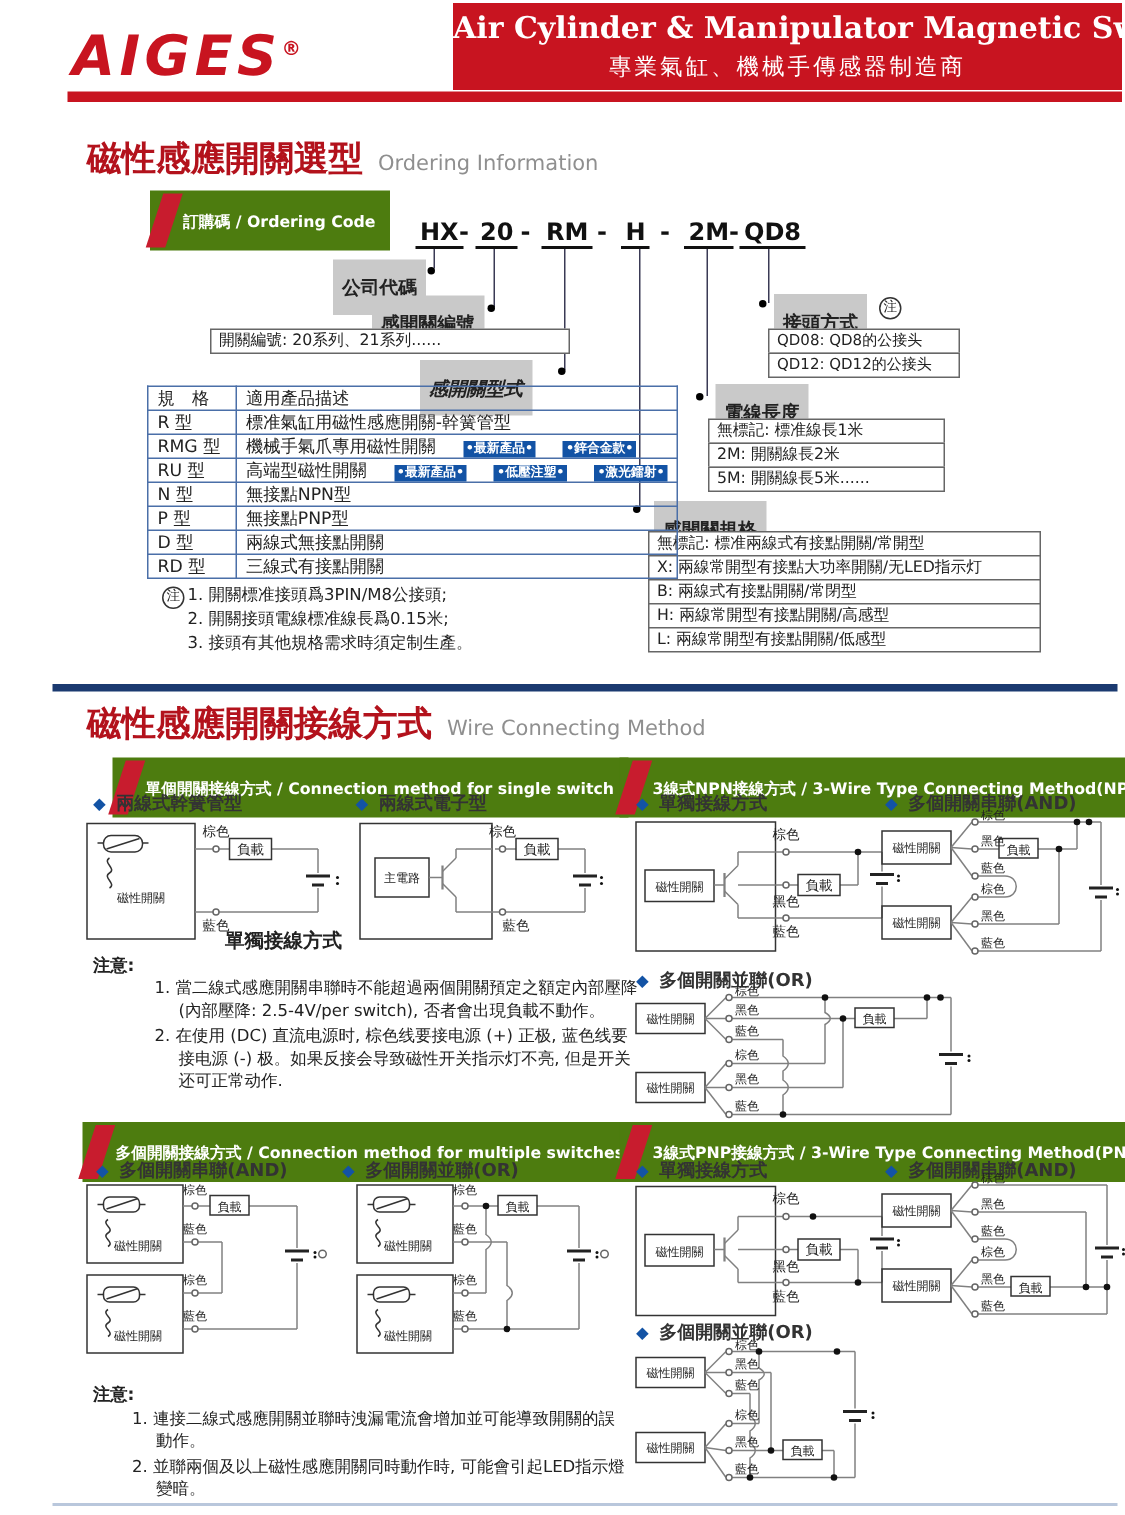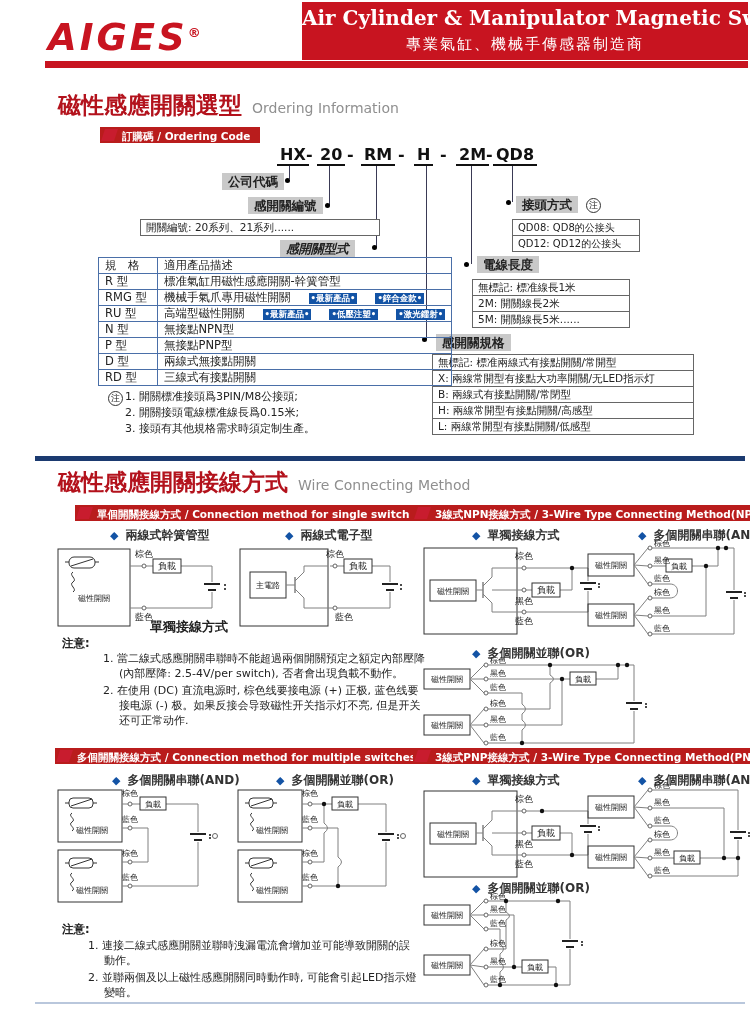--- a/index.html
+++ b/index.html
@@ -12,50 +12,50 @@
   .logo sup{font-size:13px;font-style:normal;}
   .banner{position:absolute;left:302px;top:2px;width:446px;height:58px;background:#c81420;
           color:#fff;text-align:center;}
   .banner .t1{font-family:"DejaVu Serif",serif;font-weight:bold;font-size:20px;line-height:27px;padding-top:3px;white-space:nowrap;}
   .banner .t2{font-size:15px;line-height:24px;letter-spacing:2px;white-space:nowrap;}
   .redbar{position:absolute;left:45px;top:61px;width:703px;height:7px;background:#c81420;}
   
   .sec-zh{font-family:"DejaVu Serif",serif;font-size:23px;font-weight:bold;color:#b3121c;}
   .sec-en{font-size:14px;color:#8f8f8f;margin-left:10px;}
   
-  .ribbon{position:absolute;background:#b91c1c;color:#fff;font-weight:bold;font-size:10.5px;
-          line-height:18px;height:16px;padding:0 10px 0 22px;white-space:nowrap;}
+  .ribbon{position:absolute;background:#4d7c0f;color:#fff;font-weight:bold;font-size:10.5px;
+          line-height:18px;height:28px;padding:12px 10px 0 22px;white-space:nowrap;}
   .ribbon::before{content:"";position:absolute;left:3px;top:2px;bottom:2px;width:13px;
           background:#c81c2e;transform:skewX(-18deg);}
   
   .codep{position:absolute;top:145px;font-size:16px;font-weight:bold;color:#111;
          border-bottom:2px solid #111;padding:0 3px;}
   .codesep{position:absolute;top:145px;font-size:16px;font-weight:bold;color:#111;}
   .vline{position:absolute;width:1px;background:#3a3a55;}
   .dot{position:absolute;width:5px;height:5px;border-radius:50%;background:#000;}
   .glabel{position:absolute;background:#c9c9c9;color:#222;font-weight:bold;font-size:12.5px;
-          line-height:17px;padding:0 6px;white-space:nowrap;}
+          line-height:17px;padding:10px 6px;white-space:nowrap;}
   .optrow{border:1px solid #666;margin-top:-1px;padding:1px 5px;white-space:nowrap;background:#fff;
           font-size:10.5px;line-height:13px;color:#222;}
   .circ{display:inline-block;width:13px;height:13px;border:1px solid #333;border-radius:50%;
         font-size:9px;line-height:13px;text-align:center;vertical-align:1px;}
   
   table.spec{position:absolute;left:98px;top:257px;border-collapse:collapse;padding-left:34px;}
   table.spec td{border:1px solid #4a6fa8;font-size:11.5px;color:#222;padding:0 6px;height:15px;white-space:nowrap;}
   td.speccol{width:46px;}
   td.desccol{width:218px;}
   .badge{display:inline-block;background:#1353a5;color:#fff;font-size:8.5px;line-height:11px;
          padding:0 2px;margin-left:18px;font-weight:bold;}
   
   .notes{position:absolute;font-size:11px;color:#222;line-height:16px;}
   .note-item{padding-left:16px;text-indent:-16px;margin-bottom:2px;line-height:15px;}
   .divider{position:absolute;left:35px;top:456px;width:710px;height:5px;background:#1b3a70;}
   .bottomline{position:absolute;left:35px;top:1002px;width:710px;height:2px;background:#b9c7dc;}
   
-  .dia-h{position:absolute;font-size:12px;font-weight:bold;color:#333;white-space:nowrap;margin-left:48px;}
+  .dia-h{position:absolute;font-size:12px;font-weight:bold;color:#333;white-space:nowrap;}
   .dia-h .dm{color:#1353a5;margin-right:7px;font-size:11px;}
   .caption{position:absolute;font-size:13px;font-weight:bold;color:#222;}
   svg text{font-family:"DejaVu Sans",sans-serif;font-size:9px;fill:#222;}
   svg .sm{font-size:8px;}
   svg .w{stroke:#808080;fill:none;stroke-width:1;}
   svg .bx{stroke:#333;fill:none;stroke-width:1;}
   svg .term{fill:#fff;stroke:#666;stroke-width:1;}
   svg .jd{fill:#111;stroke:none;}
   svg .bat{stroke:#222;stroke-width:2;}
 </style>

